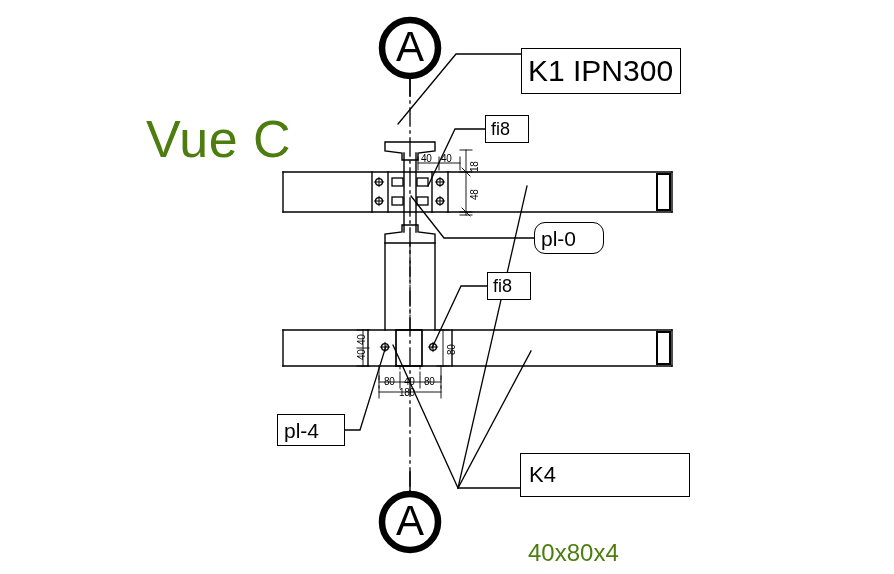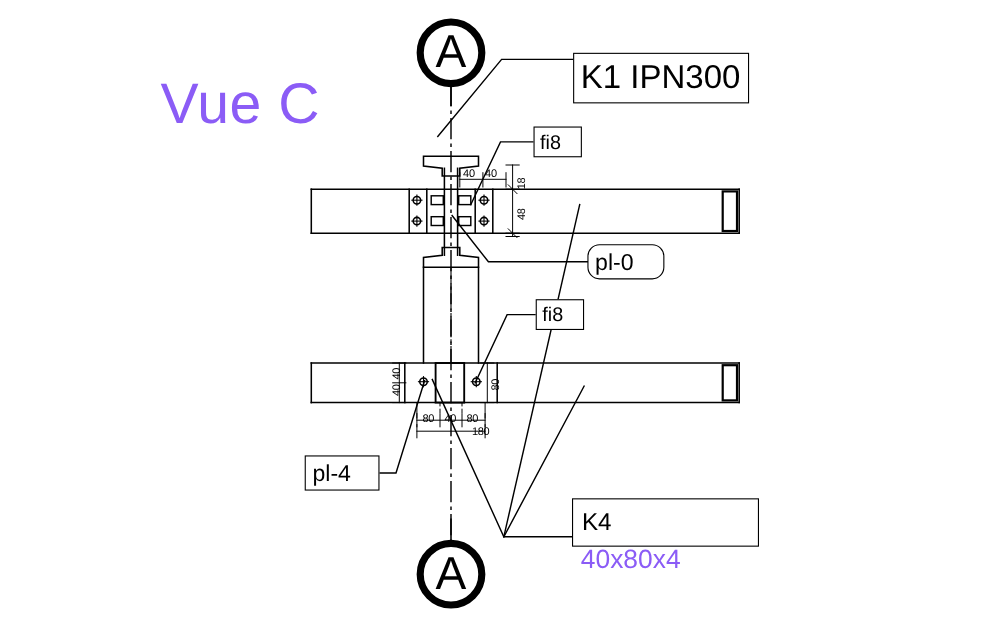--- a/index.html
+++ b/index.html
@@ -20,21 +20,22 @@
     position: absolute;
     left: 0;
     top: 0;
     width: 894px;
     height: 574px;
   }
   .ov-text {
     position: absolute;
     white-space: nowrap;
     line-height: 1;
-    color: #8b5cf6;
+    color: #4d7c0f;
+    margin-top: 44px;
   }
   #view-title {
     left: 146px;
     top: 69px;
     font-size: 52px;
     letter-spacing: 0.5px;
   }
   .cal-box {
     position: absolute;
     border: 1.6px solid #000;
@@ -79,21 +80,21 @@
   #dim-40a { left: 421px; top: 154px; }
   #dim-40b { left: 441px; top: 154px; }
   #dim-18-top { left: 470px; top: 172px; }
   #dim-48 { left: 470px; top: 200px; }
   #dim-40c { left: 357px; top: 360px; }
   #dim-40d { left: 357px; top: 345px; }
   #dim-80r { left: 447px; top: 355px; }
   #dim-80l { left: 384px; top: 377px; }
   #dim-40m { left: 404px; top: 377px; }
   #dim-80rr { left: 424px; top: 377px; }
-  #dim-180 { left: 399px; top: 388px; margin-left: 30px; }
+  #dim-180 { left: 399px; top: 388px; }
   .marker-letter {
     position: absolute;
     font-size: 42px;
     line-height: 1;
     text-align: center;
   }
   #marker-a-top-letter { left: 385px; top: 26px; width: 50px; }
   #marker-a-bot-letter { left: 385px; top: 500px; width: 50px; }
 </style>
 </head>

